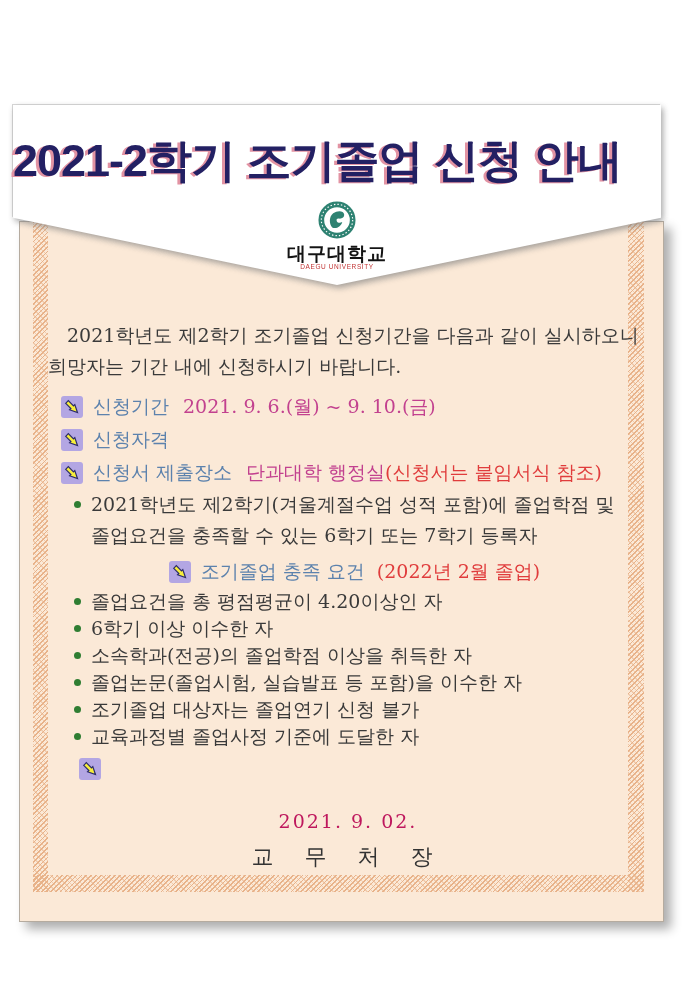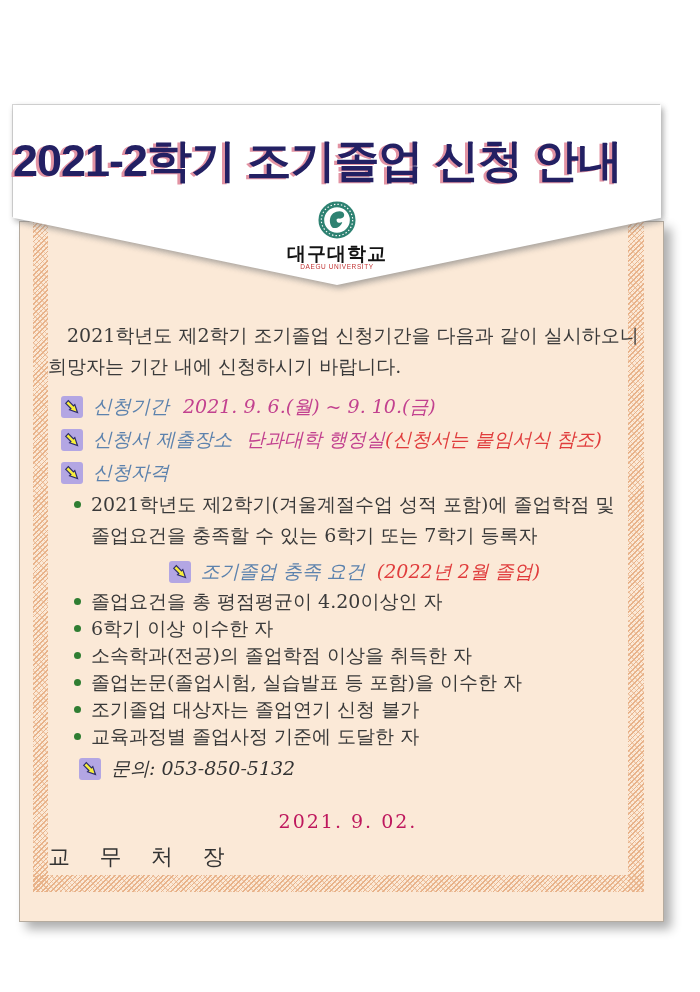--- a/index.html
+++ b/index.html
@@ -30,36 +30,36 @@
   .logo{position:absolute;top:96px;left:0;right:0;text-align:center;z-index:3;line-height:1;}
   .logo .name{font-family:"Liberation Sans","DejaVu Sans",sans-serif;font-weight:bold;
               font-size:19px;color:#141414;letter-spacing:1px;margin-top:2px;}
   .logo .name-en{font-family:"Liberation Sans","DejaVu Sans",sans-serif;
                  font-size:6.5px;color:#c23434;letter-spacing:.6px;margin-top:1px;}
 
   
   .content{position:absolute;left:28px;top:98px;width:600px;z-index:4;
            color:#3a3a3a;font-size:19px;}
   .intro{width:600px;line-height:31px;text-indent:19px;margin:0 0 8px 0;}
-  .arrow-line{margin-left:13px;display:flex;align-items:center;height:33px;white-space:nowrap;font-style:italic;}
+  .arrow-line{margin-left:13px;display:flex;align-items:center;height:33px;white-space:nowrap;}
   .arrow-line .sq{flex:0 0 auto;width:22px;height:22px;margin-right:10px;}
   .lbl{color:#5c82ad;}
   .val{color:#c2418f;margin-left:14px;}
   .note{color:#e03c3c;}
   .bullet-item{position:relative;margin-left:24px;padding-left:19px;line-height:31px;}
   .bullet-item .dot{position:absolute;left:2px;top:12px;width:7px;height:7px;
                     border-radius:50%;background:#2f7d32;}
   .wrap-limit{width:545px;}
   .req-heading{margin-top:4px;justify-content:center;}
   .req-list .bullet-item{line-height:27px;}
   .req-list .bullet-item .dot{top:10px;}
   .contact{margin-left:31px;height:30px;margin-top:4px;}
   .contact .txt{color:#333333;}
   .date-line{text-align:center;margin-top:26px;font-size:19px;letter-spacing:2px;color:#be185d;}
-  .sig-line{text-align:left;margin-top:10px;font-size:22px;letter-spacing:12px;color:#333333;font-family:Liberation Serif, serif;}
+  .sig-line{text-align:center;margin-top:10px;font-size:22px;letter-spacing:12px;color:#333333;}
 </style>
 </head>
 <body>
 
 <div id="page">
   <div class="card">
 
     <div class="body-panel">
       <div class="hatch hatch-left"></div>
       <div class="hatch hatch-right"></div>
@@ -75,31 +75,31 @@
           </svg>
           <span class="lbl">신청기간</span>
           <span class="val">2021. 9. 6.(월) ~ 9. 10.(금)</span>
         </div>
 
         <div class="arrow-line">
           <svg class="sq" viewBox="0 0 22 22">
             <rect x="0" y="0" width="22" height="22" rx="3" fill="#b3a6e3"></rect>
             <path d="M4.7 7.3 L7.3 4.7 L12.5 9.9 L13.8 8.6 L16.5 16.5 L8.6 13.8 L9.9 12.5 Z" fill="#f7ee3a" stroke="#2b2b6b" stroke-width="1.2"></path>
           </svg>
-          <span class="lbl">신청서 제출장소</span>
-          <span class="val">단과대학 행정실</span>
-          <span class="note">(신청서는 붙임서식 참조)</span>
+          <span class="lbl">신청자격</span>
         </div>
 
         <div class="arrow-line">
           <svg class="sq" viewBox="0 0 22 22">
             <rect x="0" y="0" width="22" height="22" rx="3" fill="#b3a6e3"></rect>
             <path d="M4.7 7.3 L7.3 4.7 L12.5 9.9 L13.8 8.6 L16.5 16.5 L8.6 13.8 L9.9 12.5 Z" fill="#f7ee3a" stroke="#2b2b6b" stroke-width="1.2"></path>
           </svg>
-          <span class="lbl">신청자격</span>
+          <span class="lbl">신청서 제출장소</span>
+          <span class="val">단과대학 행정실</span>
+          <span class="note">(신청서는 붙임서식 참조)</span>
         </div>
 
         <div class="bullet-item wrap-limit">
           <span class="dot"></span>
           <span>2021학년도 제2학기(겨울계절수업 성적 포함)에 졸업학점 및 졸업요건을 충족할 수 있는 6학기 또는 7학기 등록자</span>
         </div>
 
         <div class="arrow-line req-heading">
           <svg class="sq" viewBox="0 0 22 22">
             <rect x="0" y="0" width="22" height="22" rx="3" fill="#b3a6e3"></rect>
@@ -134,21 +134,20 @@
             <span class="dot"></span>
             <span>교육과정별 졸업사정 기준에 도달한 자</span>
           </div>
         </div>
 
         <div class="arrow-line contact">
           <svg class="sq" viewBox="0 0 22 22">
             <rect x="0" y="0" width="22" height="22" rx="3" fill="#b3a6e3"></rect>
             <path d="M4.7 7.3 L7.3 4.7 L12.5 9.9 L13.8 8.6 L16.5 16.5 L8.6 13.8 L9.9 12.5 Z" fill="#f7ee3a" stroke="#2b2b6b" stroke-width="1.2"></path>
           </svg>
-          <span class="txt">문의: 053-850-5132</span>
         </div>
 
         <div class="date-line">2021. 9. 02.</div>
         <div class="sig-line">교 무 처 장</div>
       </div>
     </div>
 
     <div class="flap-wrap">
       <div class="flap"></div>
     </div>

